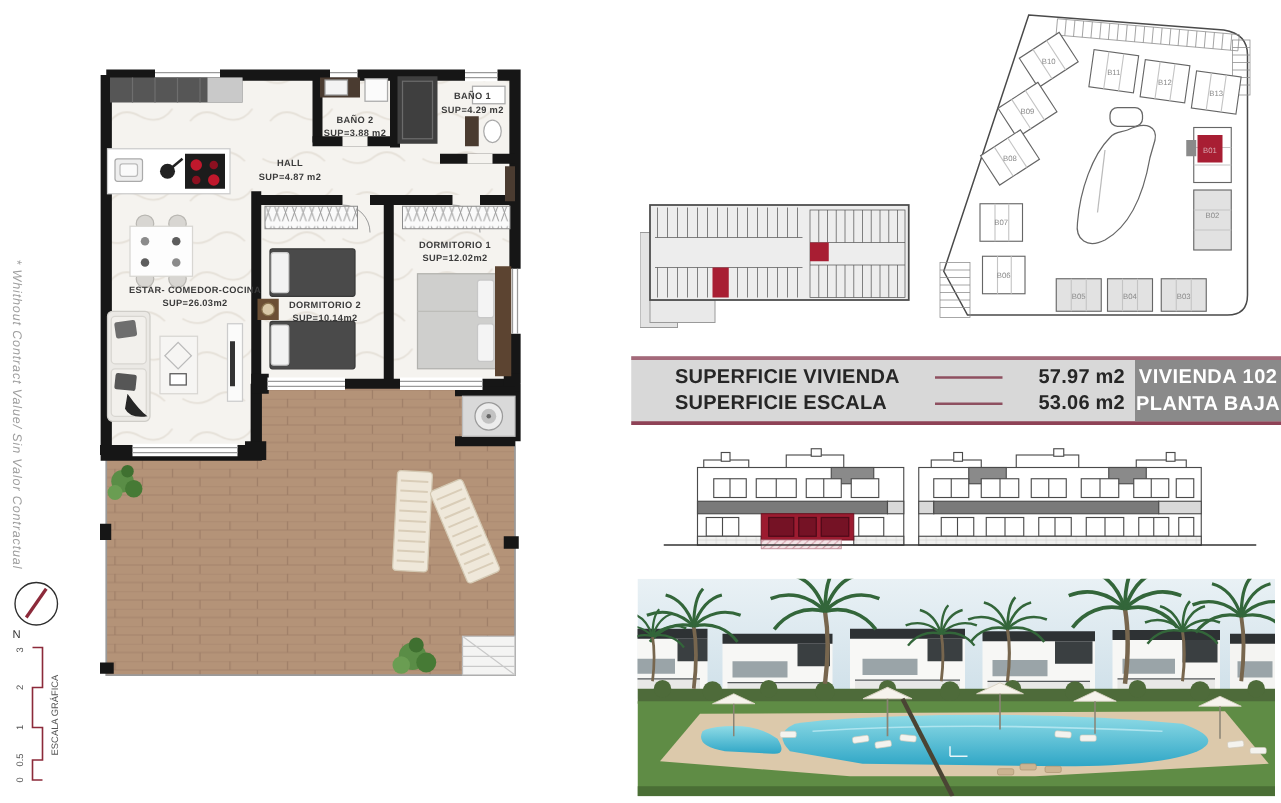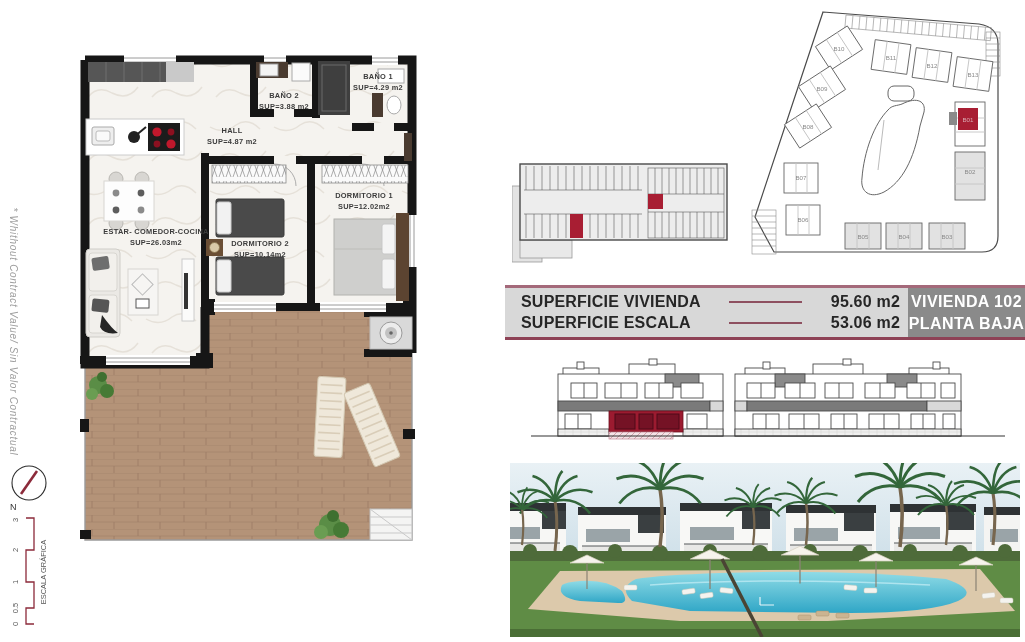--- a/index.html
+++ b/index.html
@@ -8,21 +8,21 @@
   svg{display:block;}
   svg text{font-family:"Liberation Sans",sans-serif;}
 
   
   .disclaimer{position:absolute;left:-112px;top:326px;width:250px;text-align:center;
       transform:rotate(90deg);font-size:10px;font-style:italic;color:#9d9d9d;letter-spacing:.7px;}
 
   
   .info-bar{position:absolute;left:505px;top:285px;width:520px;height:55px;background:#d8d8d8;
       border-top:3px solid #a4697a;border-bottom:3px solid #8e4256;box-sizing:border-box;display:flex;}
-  .info-rows{flex:1;display:flex;flex-direction:column;justify-content:center;gap:3px;padding:0 8px 0 16px;}
+  .info-rows{flex:1;display:flex;flex-direction:column;justify-content:center;gap:3px;padding:0 8px 0 4px;margin-left:31px;}
   .info-row{display:flex;align-items:center;font-size:16px;font-weight:bold;color:#262626;letter-spacing:.2px;}
   .info-row .lbl{width:208px;white-space:nowrap;}
   .info-row .dash{flex:1;height:0;border-top:2px solid #8e5060;margin-right:14px;}
   .info-row .val{width:84px;text-align:right;white-space:nowrap;}
   .unit-box{width:117px;background:#8a8a8a;color:#ffffff;display:flex;flex-direction:column;
       justify-content:center;align-items:center;font-size:16px;font-weight:bold;line-height:1.35;letter-spacing:.4px;}
 
   .abs{position:absolute;}
 </style>
 </head>
@@ -364,21 +364,21 @@
     </g>
     <rect x="58" y="58" width="13" height="24" fill="#a81e33"></rect>
     <rect x="136" y="38" width="15" height="15" fill="#a81e33"></rect>
   </svg>
 
   <div class="info-bar">
     <div class="info-rows">
       <div class="info-row">
         <span class="lbl">SUPERFICIE VIVIENDA</span>
         <span class="dash"></span>
-        <span class="val">95.60 m2</span>
+        <span class="val">57.97 m2</span>
       </div>
       <div class="info-row">
         <span class="lbl">SUPERFICIE ESCALA</span>
         <span class="dash"></span>
         <span class="val">53.06 m2</span>
       </div>
     </div>
     <div class="unit-box">
       <div>VIVIENDA 102</div>
       <div>PLANTA BAJA</div>

